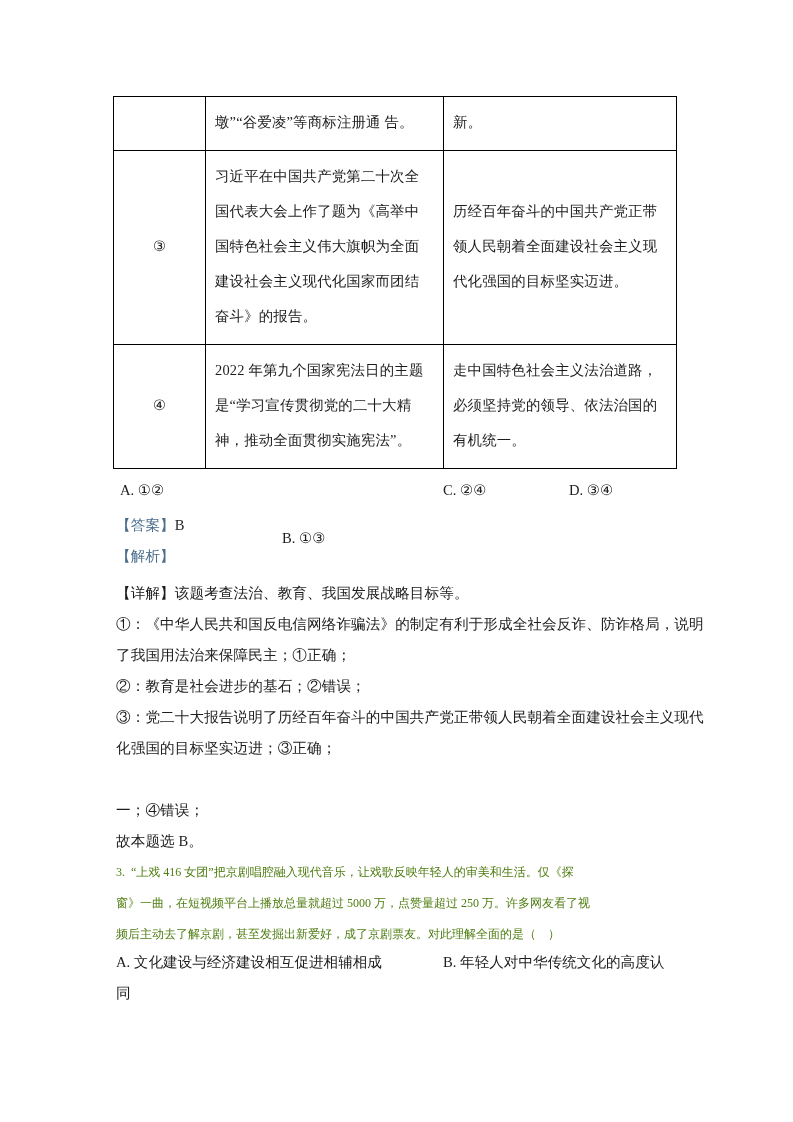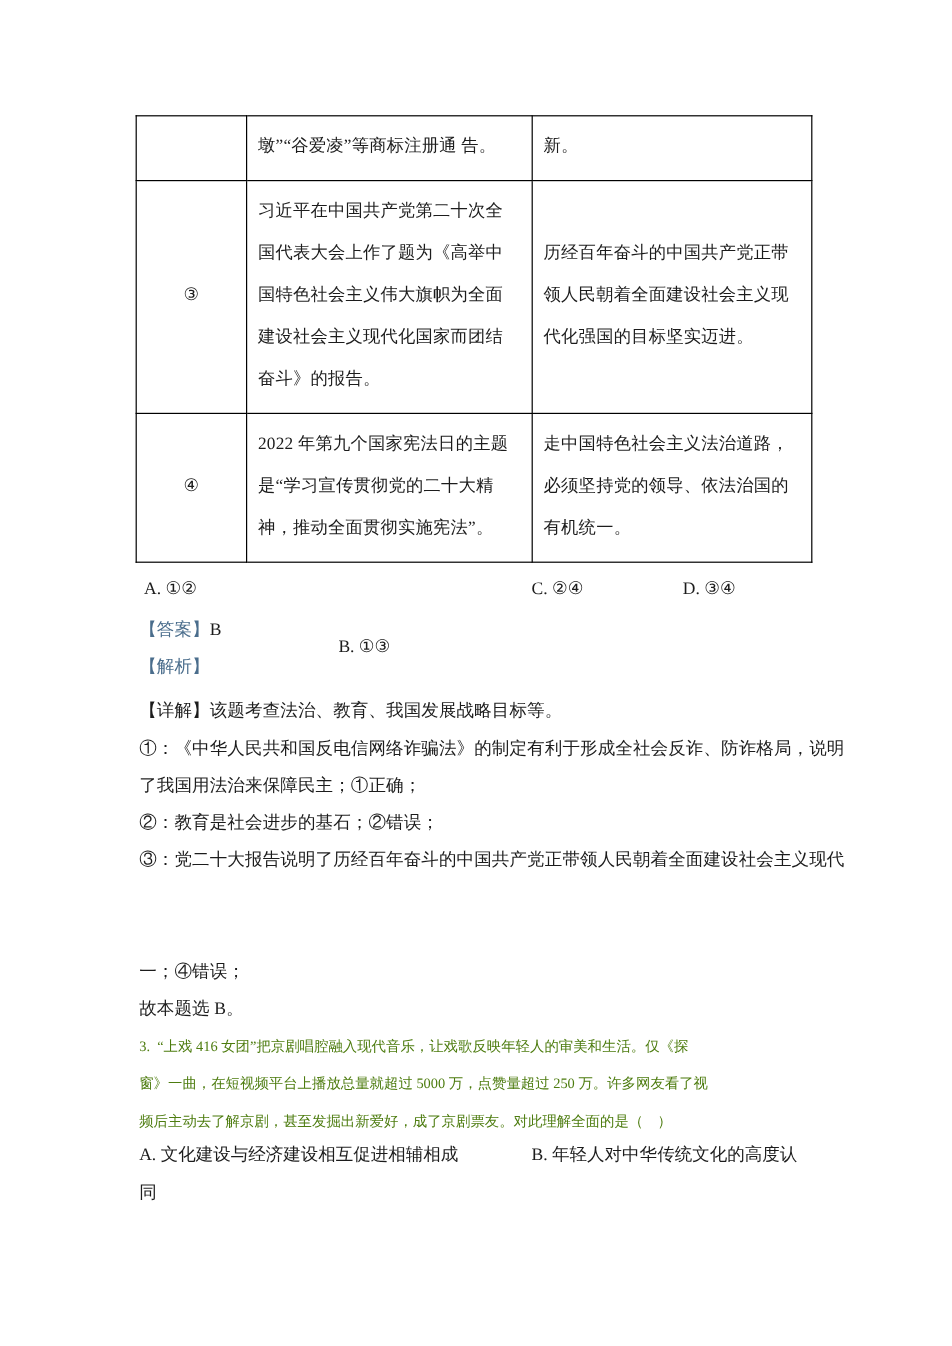--- a/index.html
+++ b/index.html
@@ -122,20 +122,21 @@
 
   <div class="tline" style="left:116px; top:510px;"><span class="blue">【答案】</span><span>B</span></div>
 
   <div class="tline blue" style="left:116px; top:541px;">【解析】</div>
 
   <div class="tline" style="left:116px; top:578px;">【详解】该题考查法治、教育、我国发展战略目标等。</div>
   <div class="tline" style="left:116px; top:609px;">①：《中华人民共和国反电信网络诈骗法》的制定有利于形成全社会反诈、防诈格局，说明</div>
   <div class="tline" style="left:116px; top:640px;">了我国用法治来保障民主；①正确；</div>
   <div class="tline" style="left:116px; top:671px;">②：教育是社会进步的基石；②错误；</div>
   <div class="tline" style="left:116px; top:702px;">③：党二十大报告说明了历经百年奋斗的中国共产党正带领人民朝着全面建设社会主义现代</div>
+  <div class="tline" style="left:116px; top:733px;">化强国的目标坚实迈进；③正确；</div>
   <div class="tline" style="left:116px; top:795px;">一；④错误；</div>
   <div class="tline" style="left:116px; top:826px;">故本题选 B。</div>
 
   <div class="para" style="left:116px; top:857px;">3.  “上戏 416 女团”把京剧唱腔融入现代音乐，让戏歌反映年轻人的审美和生活。仅《探</div>
   <div class="para" style="left:116px; top:888px;">窗》一曲，在短视频平台上播放总量就超过 5000 万，点赞量超过 250 万。许多网友看了视</div>
   <div class="para" style="left:116px; top:919px;">频后主动去了解京剧，甚至发掘出新爱好，成了京剧票友。对此理解全面的是（    ）</div>
 
   <span class="opt" style="left:116px; top:953px;"><span>A.</span><span> </span><span>文化建设与经济建设相互促进相辅相成</span></span>
   <span class="opt" style="left:443px; top:953px;"><span>B.</span><span> </span><span>年轻人对中华传统文化的高度认</span></span>
   <span class="opt" style="left:116px; top:984px;">同</span>

